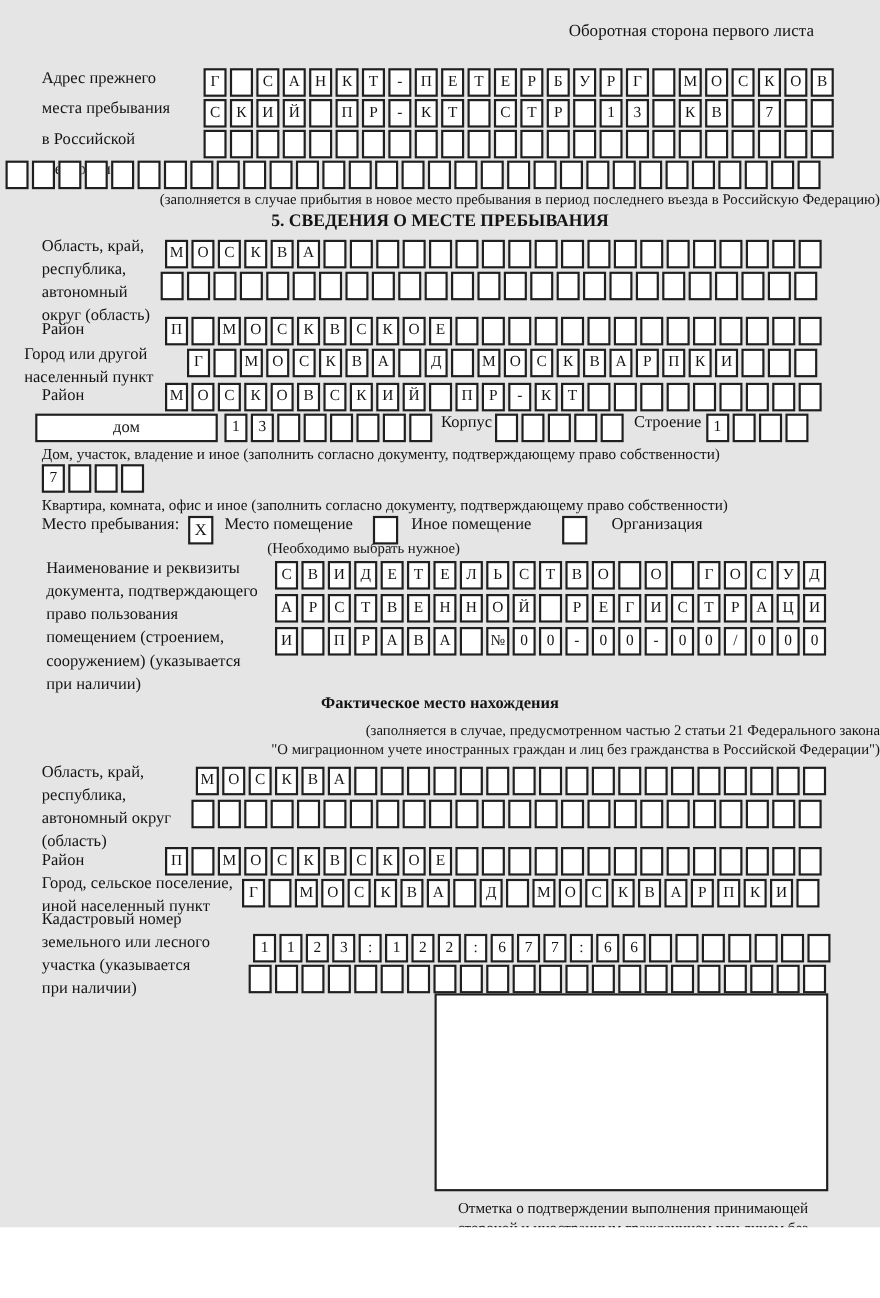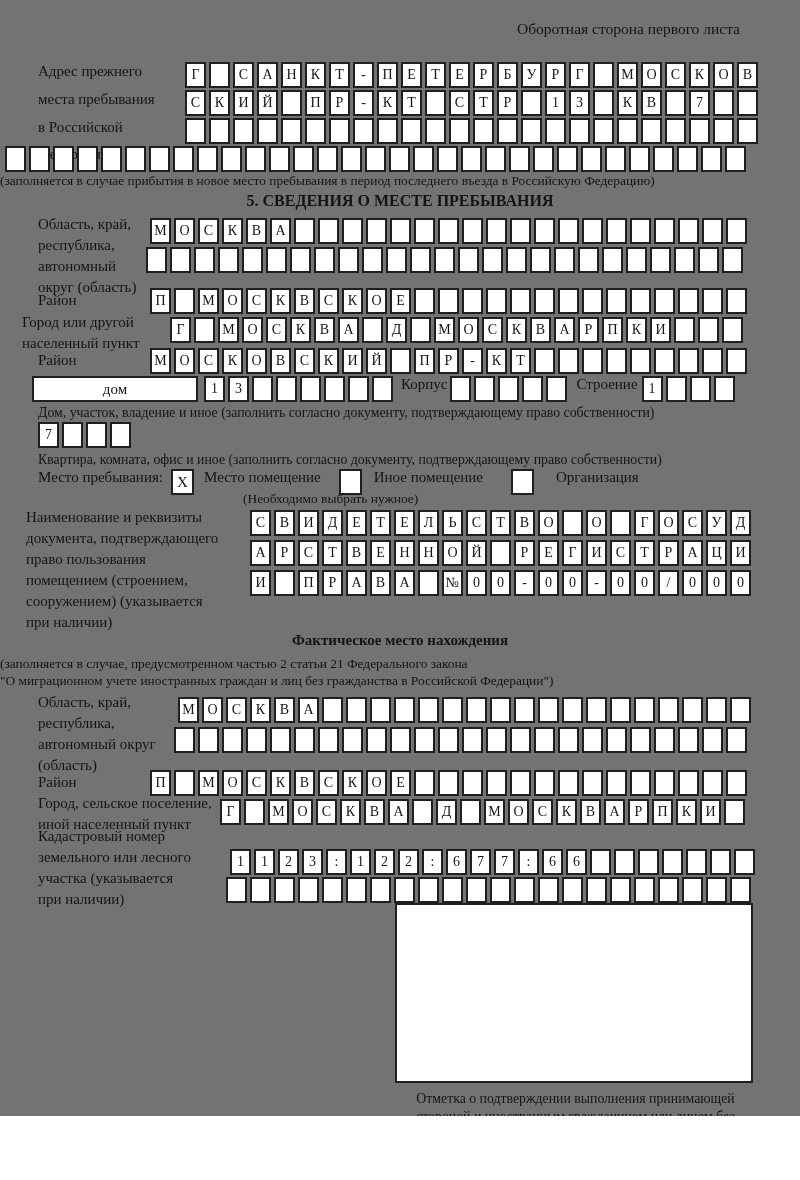--- a/index.html
+++ b/index.html
@@ -1,31 +1,31 @@
 <!DOCTYPE html>
 <html><head>
 <meta charset="utf-8">
 <style>
   html,body{margin:0;padding:0;background:#fff;}
   .page{
-    position:relative;width:800px;height:1116px;background:#737373;
+    position:relative;width:800px;height:1116px;background:#e5e5e5;
     font-family:"Liberation Serif","DejaVu Serif",serif;color:#141414;overflow:hidden;
   }
   .abs{position:absolute;}
   .lbl{font-size:15px;line-height:1.4;white-space:pre-line;}
   .lbl-wide{font-size:15px;line-height:1.85;white-space:pre-line;}
   .cellrow{display:flex;}
   .cell{
     flex:0 0 auto;box-sizing:border-box;width:21px;height:26px;margin-right:3px;
     border:2px solid #1f1f1f;display:flex;align-items:center;justify-content:center;
     font-size:14px;background:#fff;
   }
   .title{font-weight:bold;font-size:16px;text-align:center;width:800px;left:0;}
   .title-sm{font-weight:bold;font-size:15px;text-align:center;width:800px;left:0;}
-  .note{font-size:13.4px;text-align:left;width:800px;left:0;white-space:pre-line;}
+  .note{font-size:13.4px;text-align:right;width:800px;left:0;white-space:pre-line;}
   .caption{font-size:13.8px;white-space:pre-line;}
   .wbox{
     box-sizing:border-box;border:2px solid #1f1f1f;height:26px;flex:0 0 auto;
     display:flex;align-items:center;justify-content:center;font-size:15px;background:#fff;
   }
   .chk{
     box-sizing:border-box;width:23px;height:26px;border:2px solid #1f1f1f;flex:0 0 auto;
     display:flex;align-items:center;justify-content:center;font-size:15px;background:#fff;
   }
   .inline{display:flex;align-items:flex-start;}
@@ -349,21 +349,21 @@
     <div class="inl-lbl">Место пребывания:</div>
     <div class="chk" style="margin-left:8px;">X</div>
     <div class="inl-lbl" style="margin-left:10px;">Место помещение</div>
     <div class="chk" style="margin-left:18px;"></div>
     <div class="inl-lbl" style="margin-left:12px;">Иное помещение</div>
     <div class="chk" style="margin-left:28px;"></div>
     <div class="inl-lbl" style="margin-left:22px;">Организация</div>
   </div>
   <div class="abs" style="left:243px;top:491px;font-size:13.4px;">(Необходимо выбрать нужное)</div>
 
-  <div class="abs lbl" style="left:26px;top:507px;width:215px;">Наименование и реквизиты
+  <div class="abs lbl" style="left:42px;top:507px;width:215px;">Наименование и реквизиты
 документа, подтверждающего
 право пользования
 помещением (строением,
 сооружением) (указывается
 при наличии)</div>
   <div class="abs cellrow" style="left:250px;top:510px;">
       <span class="cell">С</span>
       <span class="cell">В</span>
       <span class="cell">И</span>
       <span class="cell">Д</span>

